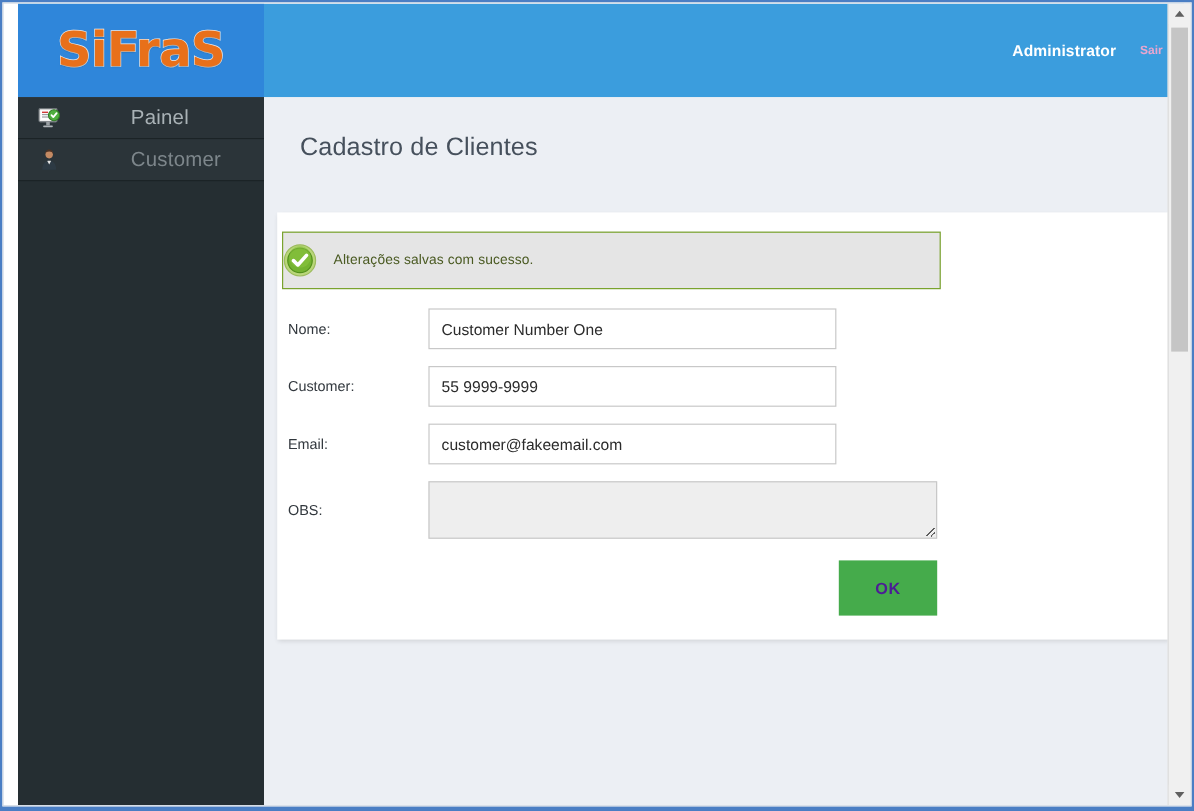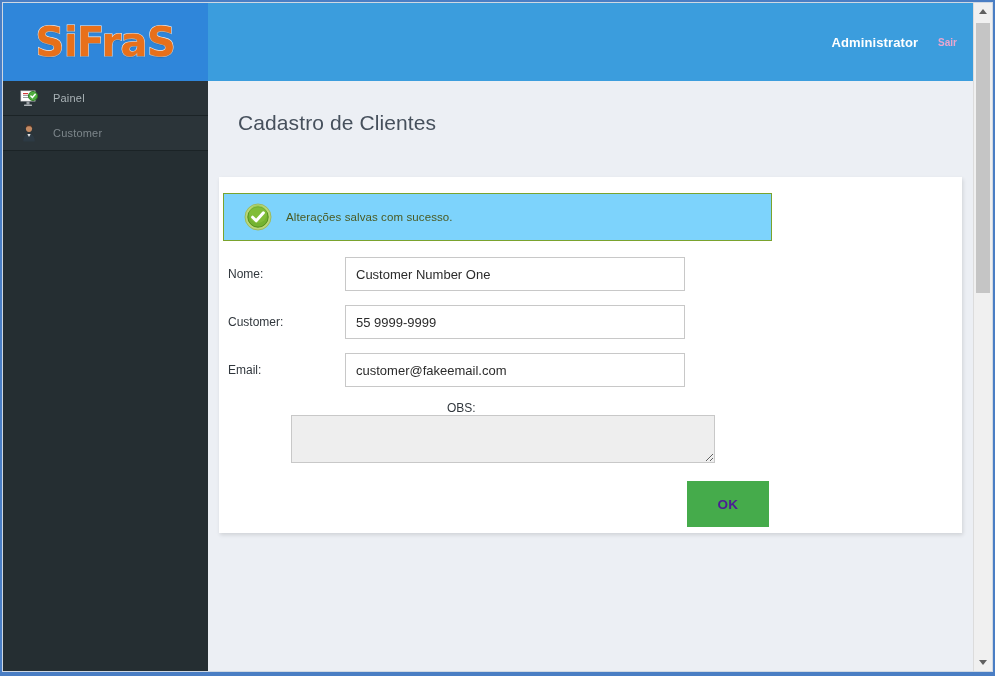--- a/index.html
+++ b/index.html
@@ -31,21 +31,21 @@
     height: 100%;
     background: #ffffff;
     overflow: hidden;
     border: 1px solid #cfd8e3;
     box-sizing: border-box;
   }
 
   
   .viewport {
     position: absolute;
-    left: 0; top: 0;
+    left: 12px; top: 0;
     width: 972px;
     height: 100%;
     background: #eceff4;
     overflow: hidden;
   }
 
   
   .header {
     position: absolute;
     left: 0; top: 0;
@@ -119,23 +119,24 @@
   .nav-item.item-painel { background: #2a3338; }
   .nav-item.item-clientes { background: #2b3439; }
   .nav-icon {
     width: 20px;
     height: 20px;
     margin-right: 14px;
     flex: 0 0 auto;
     display: block;
   }
   .nav-label {
-    font-size: 11px;
+    font-size: 17px;
     color: #a9b2b6;
     letter-spacing: 0.2px;
+    margin-left: 44px;
   }
   .nav-item.item-clientes .nav-label { color: #7d868b; }
 
   
   .content {
     position: absolute;
     left: 205px;
     top: 78px;
     right: 0;
     bottom: 0;
@@ -162,26 +163,26 @@
     box-shadow: 1px 2px 4px rgba(0,0,0,0.12);
   }
 
   
   .alert-success {
     position: absolute;
     left: 4px;
     top: 16px;
     width: 549px;
     height: 48px;
-    background: #7dd3fc;
+    background: #e5e5e5;
     border: 1px solid #7aa32e;
     display: flex;
     align-items: center;
     box-sizing: border-box;
-    padding-left: 20px;
+    padding-left: 0;
   }
   .check-icon {
     width: 28px; height: 28px;
     flex: 0 0 auto;
     margin-right: 14px;
   }
   .alert-text {
     font-size: 11.5px;
     color: #4a5a22;
     letter-spacing: 0.1px;
@@ -193,21 +194,21 @@
     left: 4px;
     top: 80px;
     width: 560px;
   }
   .form-row {
     position: relative;
     display: flex;
     align-items: center;
     margin-bottom: 14px;
   }
-  .form-row.row-obs { align-items: center; flex-direction: column; }
+  .form-row.row-obs { align-items: center; }
   .form-label {
     width: 122px;
     flex: 0 0 auto;
     font-size: 12px;
     color: #31373d;
     padding-left: 5px;
     box-sizing: border-box;
   }
   .text-input {
     width: 340px;

